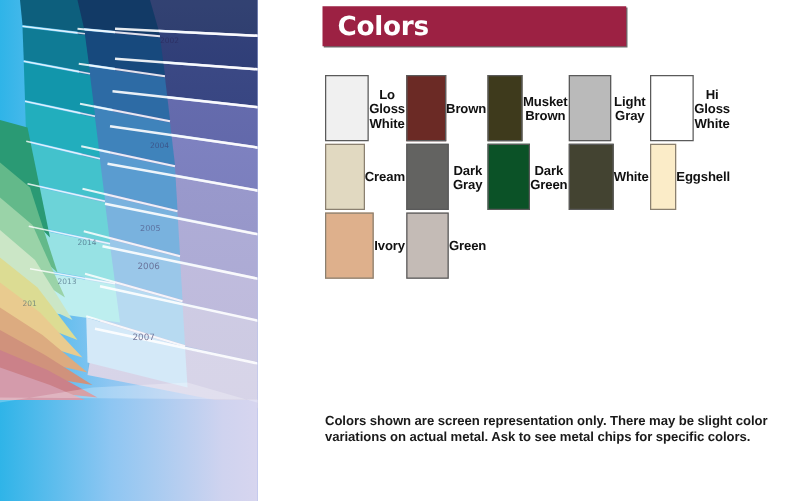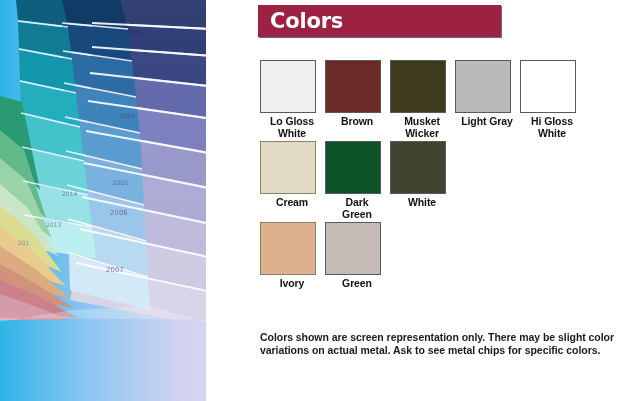--- a/index.html
+++ b/index.html
@@ -69,21 +69,22 @@
   .swatch-row {
     display: flex;
     flex-direction: row;
     align-items: flex-start;
     margin-bottom: 2px;
   }
   .swatch-cell {
     width: 64px;
     margin-right: 1px;
     display: flex;
-    flex-direction: column;
+    flex-direction: row;
+    align-items: center;
   }
   .chip {
     width: 56px;
     height: 53px;
     border: 1px solid #5a5a5a;
     box-sizing: border-box;
   }
   .chip.soft-border { border-color: #8a8070; }
   .chip-label {
     margin-top: 3px;
@@ -241,47 +242,55 @@
           <div class="chip-label">Lo Gloss
 White</div>
         </div>
         <div class="swatch-cell">
           <div class="chip" style="background-color: rgb(107, 42, 37);"></div>
           <div class="chip-label">Brown</div>
         </div>
         <div class="swatch-cell">
           <div class="chip" style="background-color: rgb(62, 58, 28);"></div>
           <div class="chip-label">Musket
-Wicker</div>
+Brown</div>
         </div>
         <div class="swatch-cell">
           <div class="chip" style="background-color: rgb(186, 186, 186);"></div>
           <div class="chip-label">Light Gray</div>
         </div>
         <div class="swatch-cell">
           <div class="chip" style="background-color: rgb(255, 255, 255);"></div>
           <div class="chip-label">Hi Gloss
 White</div>
         </div>
       </div>
 
       <div class="swatch-row">
         <div class="swatch-cell">
           <div class="chip soft-border" style="background-color: rgb(225, 217, 193);"></div>
           <div class="chip-label">Cream</div>
         </div>
         <div class="swatch-cell">
+          <div class="chip" style="background-color: rgb(99, 99, 97);"></div>
+          <div class="chip-label">Dark Gray</div>
+        </div>
+        <div class="swatch-cell">
           <div class="chip" style="background-color: rgb(11, 82, 39);"></div>
           <div class="chip-label">Dark
 Green</div>
         </div>
         <div class="swatch-cell">
           <div class="chip" style="background-color: rgb(67, 67, 49);"></div>
           <div class="chip-label">White</div>
         </div>
+        <div class="swatch-cell">
+          <div class="chip soft-border" style="background-color: rgb(251, 236, 200);"></div>
+          <div class="chip-label">Eggshell</div>
+        </div>
       </div>
 
       <div class="swatch-row">
         <div class="swatch-cell">
           <div class="chip soft-border" style="background-color: rgb(222, 176, 140);"></div>
           <div class="chip-label">Ivory</div>
         </div>
         <div class="swatch-cell">
           <div class="chip" style="background-color: rgb(196, 187, 182);"></div>
           <div class="chip-label">Green</div>

